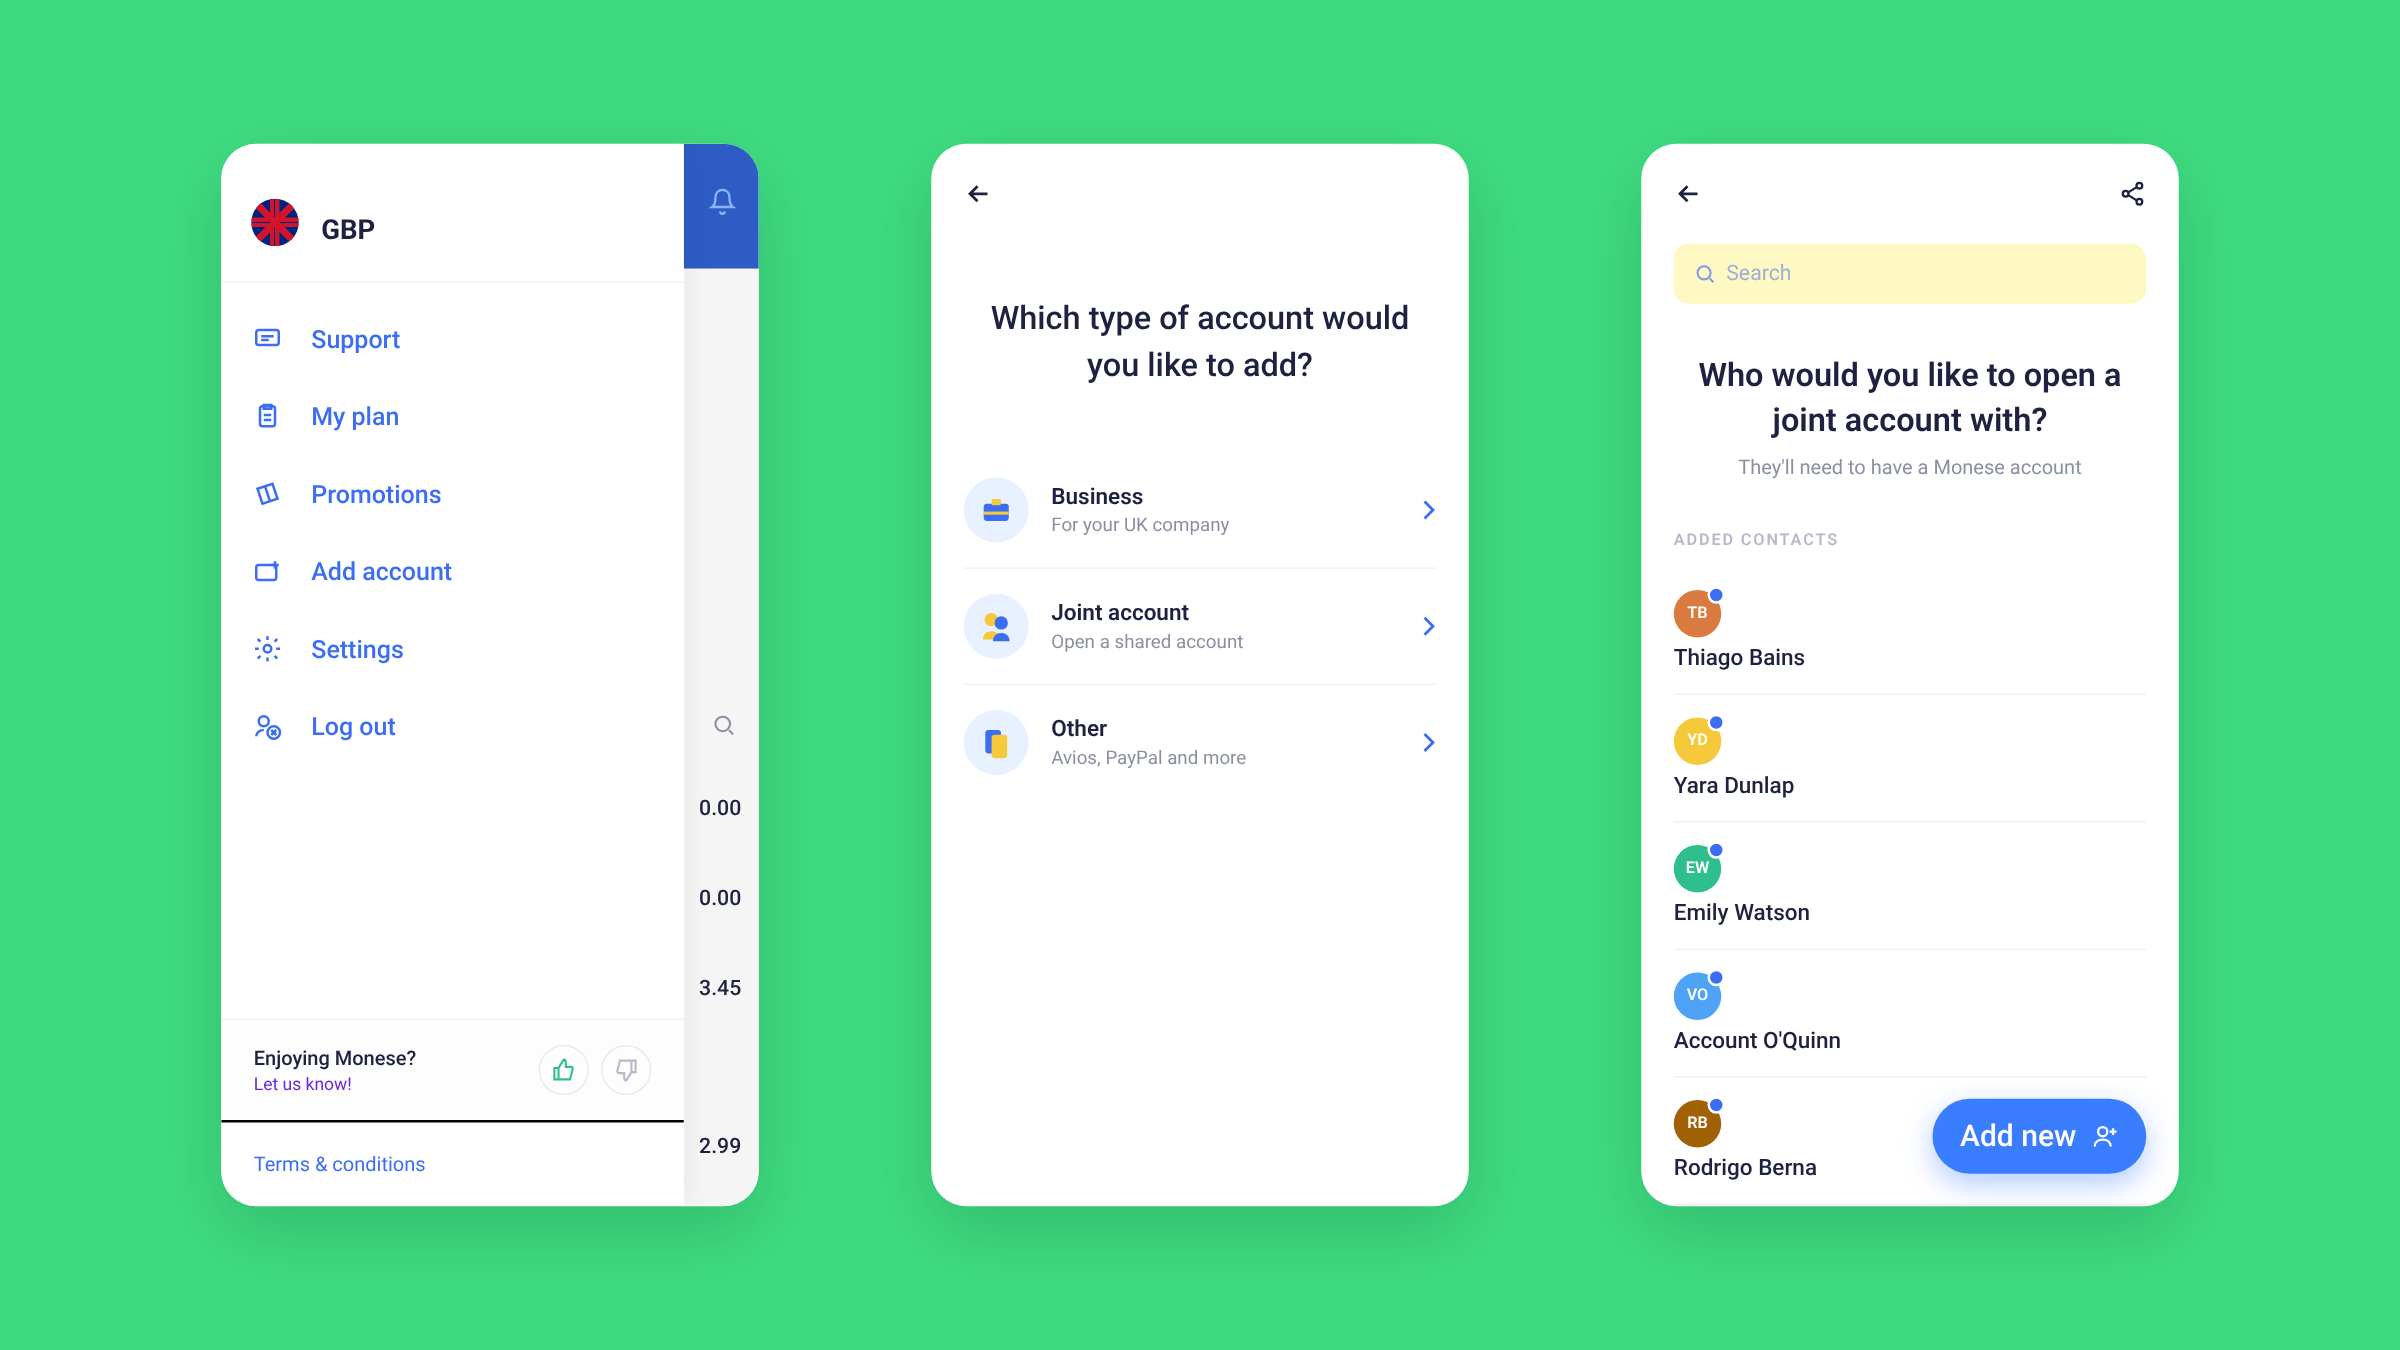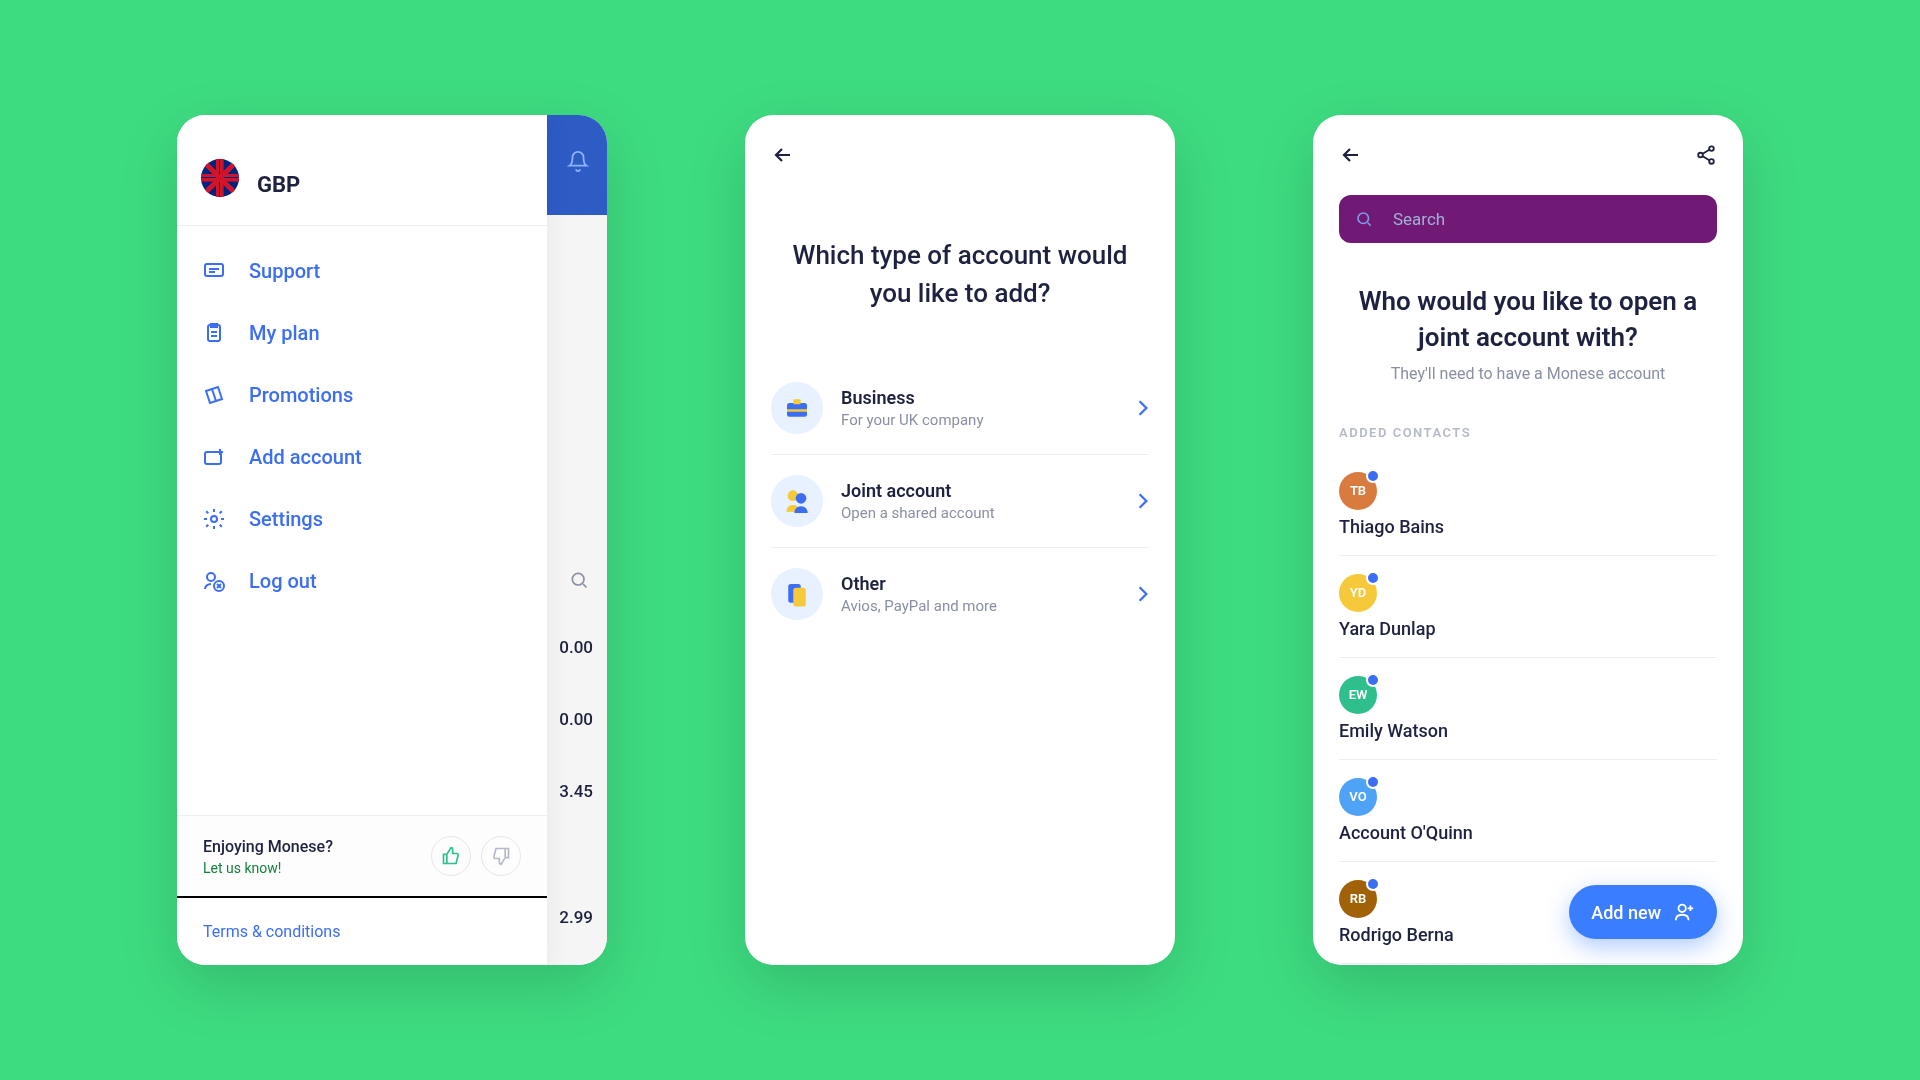--- a/index.html
+++ b/index.html
@@ -65,21 +65,21 @@
   }
   .menu-icon { width:26px; height:26px; display:flex; align-items:center; justify-content:center; flex-shrink:0; }
 
   .feedback {
     border-top:1px solid #EDEEF2;
     padding:20px 26px;
     display:flex; align-items:center; justify-content:space-between;
     background:#FDFDFD;
   }
   .fb-txt { font-size:16px; color:#1E2240; font-weight:500; }
-  .fb-sub { font-size:14px; color:#15803d; margin-top:4px; }
+  .fb-sub { font-size:14px; color:#6d28d9; margin-top:4px; }
   .fb-btns { display:flex; gap:10px; }
   .fb-btn { width:40px; height:40px; border-radius:50%; border:1px solid #E5E7ED; display:flex; align-items:center; justify-content:center; cursor:pointer; }
 
   .terms { padding:24px 26px; color:#3B6EF2; font-size:16px; border-top:2px solid #000000; cursor:pointer; }
 
   
   .p2-head { padding:28px 26px 0; }
   .back-arrow { cursor:pointer; color:#1E2240; }
   .p2-title { font-size:26px; font-weight:500; color:#1E2240; text-align:center; padding:70px 36px 50px; line-height:1.45; }
   .opt-list { padding:0 26px; }
@@ -91,22 +91,22 @@
   .opt-ico { width:52px; height:52px; border-radius:50%; background:#E8F1FF; display:flex; align-items:center; justify-content:center; flex-shrink:0; }
   .opt-body { flex:1; }
   .opt-t { font-size:18px; font-weight:600; color:#1E2240; }
   .opt-s { font-size:15px; color:#8a8fa3; margin-top:3px; }
   .chev { color:#3B6EF2; }
 
   
   .p3-head { padding:28px 26px 18px; display:flex; justify-content:space-between; align-items:center; }
   .share { cursor:pointer; color:#1E2240; }
   .search {
-    margin:10px 26px 0; background:#701a75; border-radius:12px;
-    padding:14px 16px; display:flex; align-items:center; gap:20px;
+    margin:10px 26px 0; background:#fef9c3; border-radius:12px;
+    padding:14px 16px; display:flex; align-items:center; gap:8px;
   }
   .search input { border:none; background:transparent; outline:none; font-size:17px; color:#7F8DB8; flex:1; }
   .search input::placeholder { color:#9FB0D6; }
   .p3-title { font-size:26px; font-weight:600; color:#1E2240; text-align:center; padding:40px 30px 8px; line-height:1.4; }
   .p3-sub { font-size:16px; color:#8a8fa3; text-align:center; }
   .sect-lbl { font-size:13px; letter-spacing:1.5px; color:#B6BAC8; font-weight:600; padding:42px 26px 14px; }
   .contacts { padding:0 26px; }
   .contact {
     display:flex; align-items:flex-start; gap:6px; padding:18px 0;
     border-bottom:1px solid #EDEEF2; cursor:pointer;flex-direction:column;
@@ -114,21 +114,21 @@
   .avatar {
     width:38px; height:38px; border-radius:50%; display:flex; align-items:center; justify-content:center;
     font-size:13px; font-weight:600; color:#fff; flex-shrink:0; position:relative;
   }
   .avatar .dot { position:absolute; top:-3px; right:-3px; width:14px; height:14px; border-radius:50%; background:#3B6EF2; border:2px solid #fff; }
   .c-name { font-size:18px; color:#1E2240; font-weight:500; }
   .fab {
     position:absolute; right:26px; bottom:26px;
     background:#3B7DFF; color:#fff; border-radius:32px;
     padding:16px 22px; display:flex; align-items:center; gap:12px;
-    font-size:18px; font-weight:500; cursor:pointer;
+    font-size:24px; font-weight:500; cursor:pointer;
     box-shadow:0 8px 24px rgba(59,125,255,0.4);
   }
 
   svg { display:block; }
 </style>
 </head>
 <body>
 
 <div class="phone">
   <div class="p1-back">

